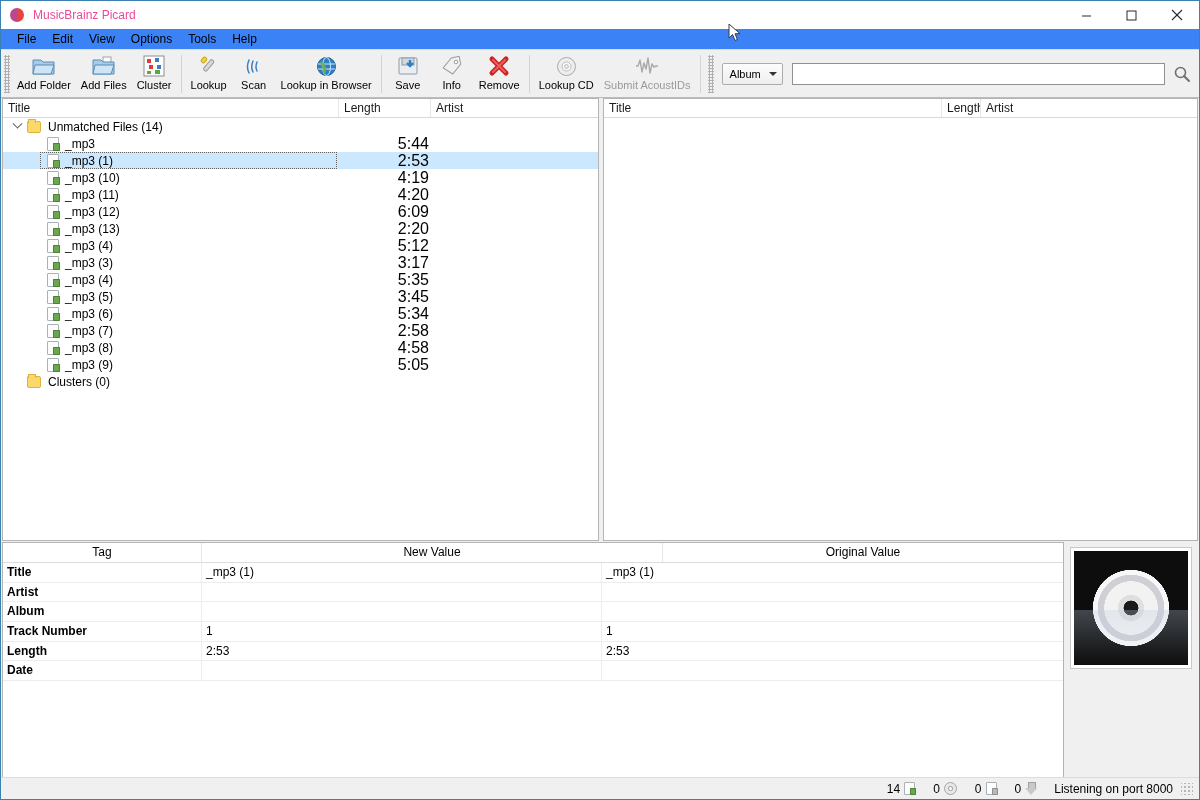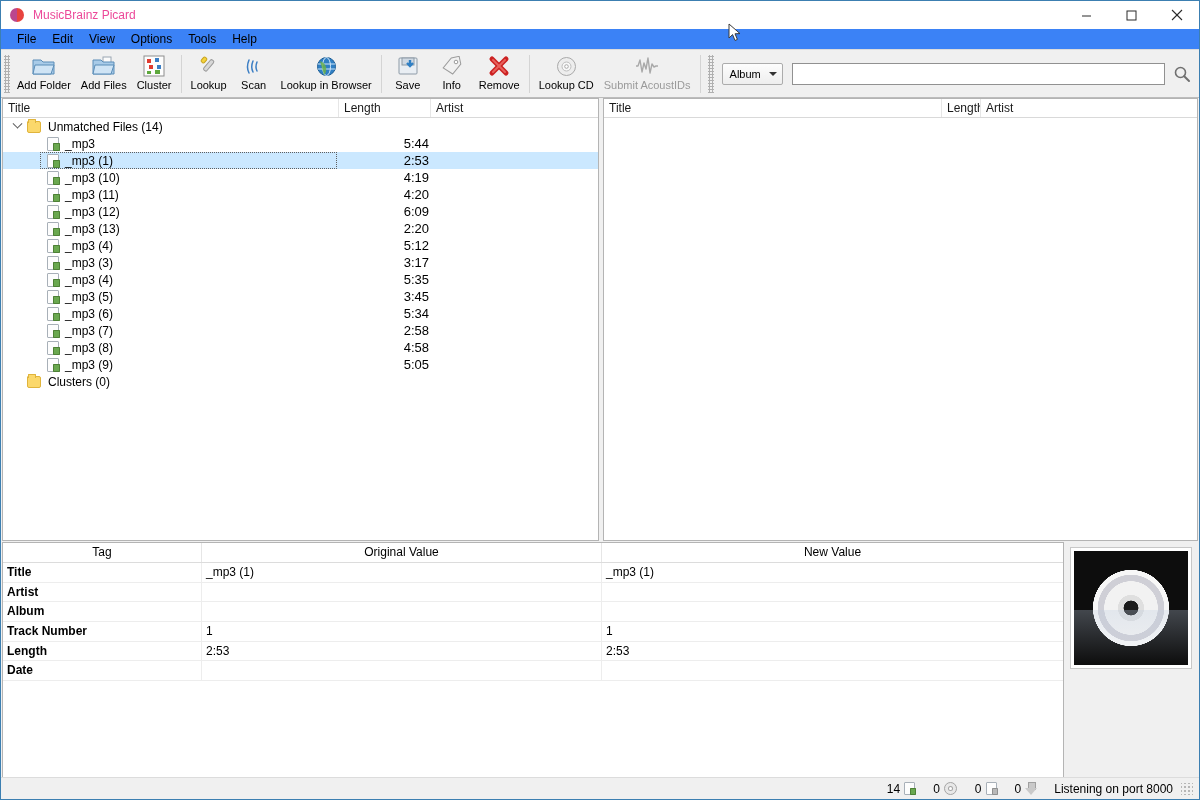--- a/index.html
+++ b/index.html
@@ -249,21 +249,21 @@
     content: "";
     position: absolute; right: -2px; bottom: -1px;
     width: 7px; height: 8px;
     background: #6aa84f;
     border-radius: 1px;
     box-shadow: inset 0 0 0 1px #4e8036;
   }
   .tname { color: #000; }
   .tlen  {
     position: absolute; left: 336px; width: 90px;
-    text-align: right; font-size: 13px;
+    text-align: right; font-size: 16px;
   }
 
   
   .metaregion {
     flex: 1 1 auto;
     display: flex;
     background: #f0f0f0;
     padding: 1px 1px 0 1px;
     overflow: hidden;
   }
@@ -723,22 +723,22 @@
         </div>
       </div>
       <div class="treebody" id="right-tree"></div>
     </div>
   </div>
 
   <div class="metaregion">
     <div class="metatable">
       <div class="mhdr">
         <div class="mhcell c-tag">Tag</div>
+        <div class="mhcell c-new">New Value</div>
         <div class="mhcell c-orig">Original Value</div>
-        <div class="mhcell c-new">New Value</div>
       </div>
       <div id="meta-rows">
           <div class="mrow">
             <div class="mcell tagname c-tag">Title</div>
             <div class="mcell c-orig">_mp3 (1)</div>
             <div class="mcell c-new">_mp3 (1)</div>
           </div>
           <div class="mrow">
             <div class="mcell tagname c-tag">Artist</div>
             <div class="mcell c-orig"></div>

